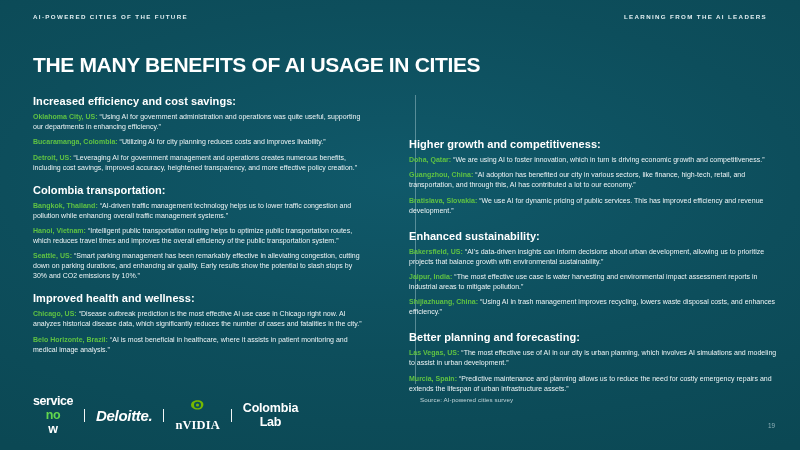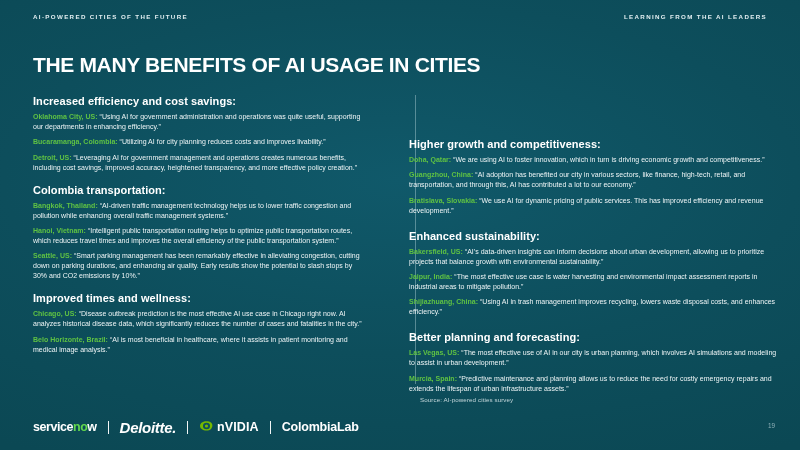--- a/index.html
+++ b/index.html
@@ -65,36 +65,36 @@
   }
   .page-num {
     position:absolute; right:25px; top:422px;
     font-size:6.4px; color:#8fb0b8;
   }
   
   .logobar {
     position:absolute; left:33px; bottom:14px;
     display:flex; align-items:center; gap:0px;
   }
-  .logo { display:flex; align-items:center; white-space:nowrap; }
+  .logo { display:flex; align-items:center; white-space:nowrap;flex-direction:column; }
   .sep {
     width:1px; height:13px; background:#ffffff;
     margin:0 11px; opacity:0.95;
   }
   .servicenow {
     font-size:12.5px; font-weight:700; letter-spacing:-0.45px; color:#ffffff;
   }
   .servicenow .sn-green { color:#62d84e; }
   .deloitte {
     font-size:15px; font-weight:700; letter-spacing:-0.3px; color:#ffffff;font-style:italic;
   }
   .nvidia-wrap { display:flex; align-items:center; gap:3px; }
   .nv-eye { display:block; }
   .nvidia-word {
-    font-size:12.5px; font-weight:700; letter-spacing:0.1px; color:#ffffff;
+    font-size:12.5px; font-weight:700; letter-spacing:0.1px; color:#ffffff;font-family:Liberation Serif, serif;
   }
   .thoughtlab { font-size:12.5px; color:#ffffff; letter-spacing:-0.2px; }
   .thoughtlab b { font-weight:700; }
   .thoughtlab span { font-weight:700; }
 </style>
 </head>
 <body>
 
 <div class="slide">
 
@@ -114,21 +114,21 @@
           <p class="quote"><span class="city">Bucaramanga, Colombia:</span> <span>“Utilizing AI for city planning reduces costs and improves livability.”</span></p>
           <p class="quote"><span class="city">Detroit, US:</span> <span>“Leveraging AI for government management and operations creates numerous benefits, including cost savings, improved accuracy, heightened transparency, and more effective policy creation.”</span></p>
         </div>
         <div class="group">
           <div class="group-title">Colombia transportation:</div>
           <p class="quote"><span class="city">Bangkok, Thailand:</span> <span>“AI-driven traffic management technology helps us to lower traffic congestion and pollution while enhancing overall traffic management systems.”</span></p>
           <p class="quote"><span class="city">Hanoi, Vietnam:</span> <span>“Intelligent public transportation routing helps to optimize public transportation routes, which reduces travel times and improves the overall efficiency of the public transportation system.”</span></p>
           <p class="quote"><span class="city">Seattle, US:</span> <span>“Smart parking management has been remarkably effective in alleviating congestion, cutting down on parking durations, and enhancing air quality. Early results show the potential to slash stops by 30% and CO2 emissions by 10%.”</span></p>
         </div>
         <div class="group">
-          <div class="group-title">Improved times and wellness:</div>
+          <div class="group-title">Improved health and wellness:</div>
           <p class="quote"><span class="city">Chicago, US:</span> <span>“Disease outbreak prediction is the most effective AI use case in Chicago right now. AI analyzes historical disease data, which significantly reduces the number of cases and fatalities in the city.”</span></p>
           <p class="quote"><span class="city">Belo Horizonte, Brazil:</span> <span>“AI is most beneficial in healthcare, where it assists in patient monitoring and medical image analysis.”</span></p>
         </div>
       </div>
     <div class="col col-right">
         <div class="group">
           <div class="group-title">Higher growth and competitiveness:</div>
           <p class="quote"><span class="city">Doha, Qatar:</span> <span>“We are using AI to foster innovation, which in turn is driving economic growth and competitiveness.”</span></p>
           <p class="quote"><span class="city">Guangzhou, China:</span> <span>“AI adoption has benefited our city in various sectors, like finance, high-tech, retail, and transportation, and through this, AI has contributed a lot to our economy.”</span></p>
           <p class="quote"><span class="city">Bratislava, Slovakia:</span> <span>“We use AI for dynamic pricing of public services. This has improved efficiency and revenue development.”</span></p>

